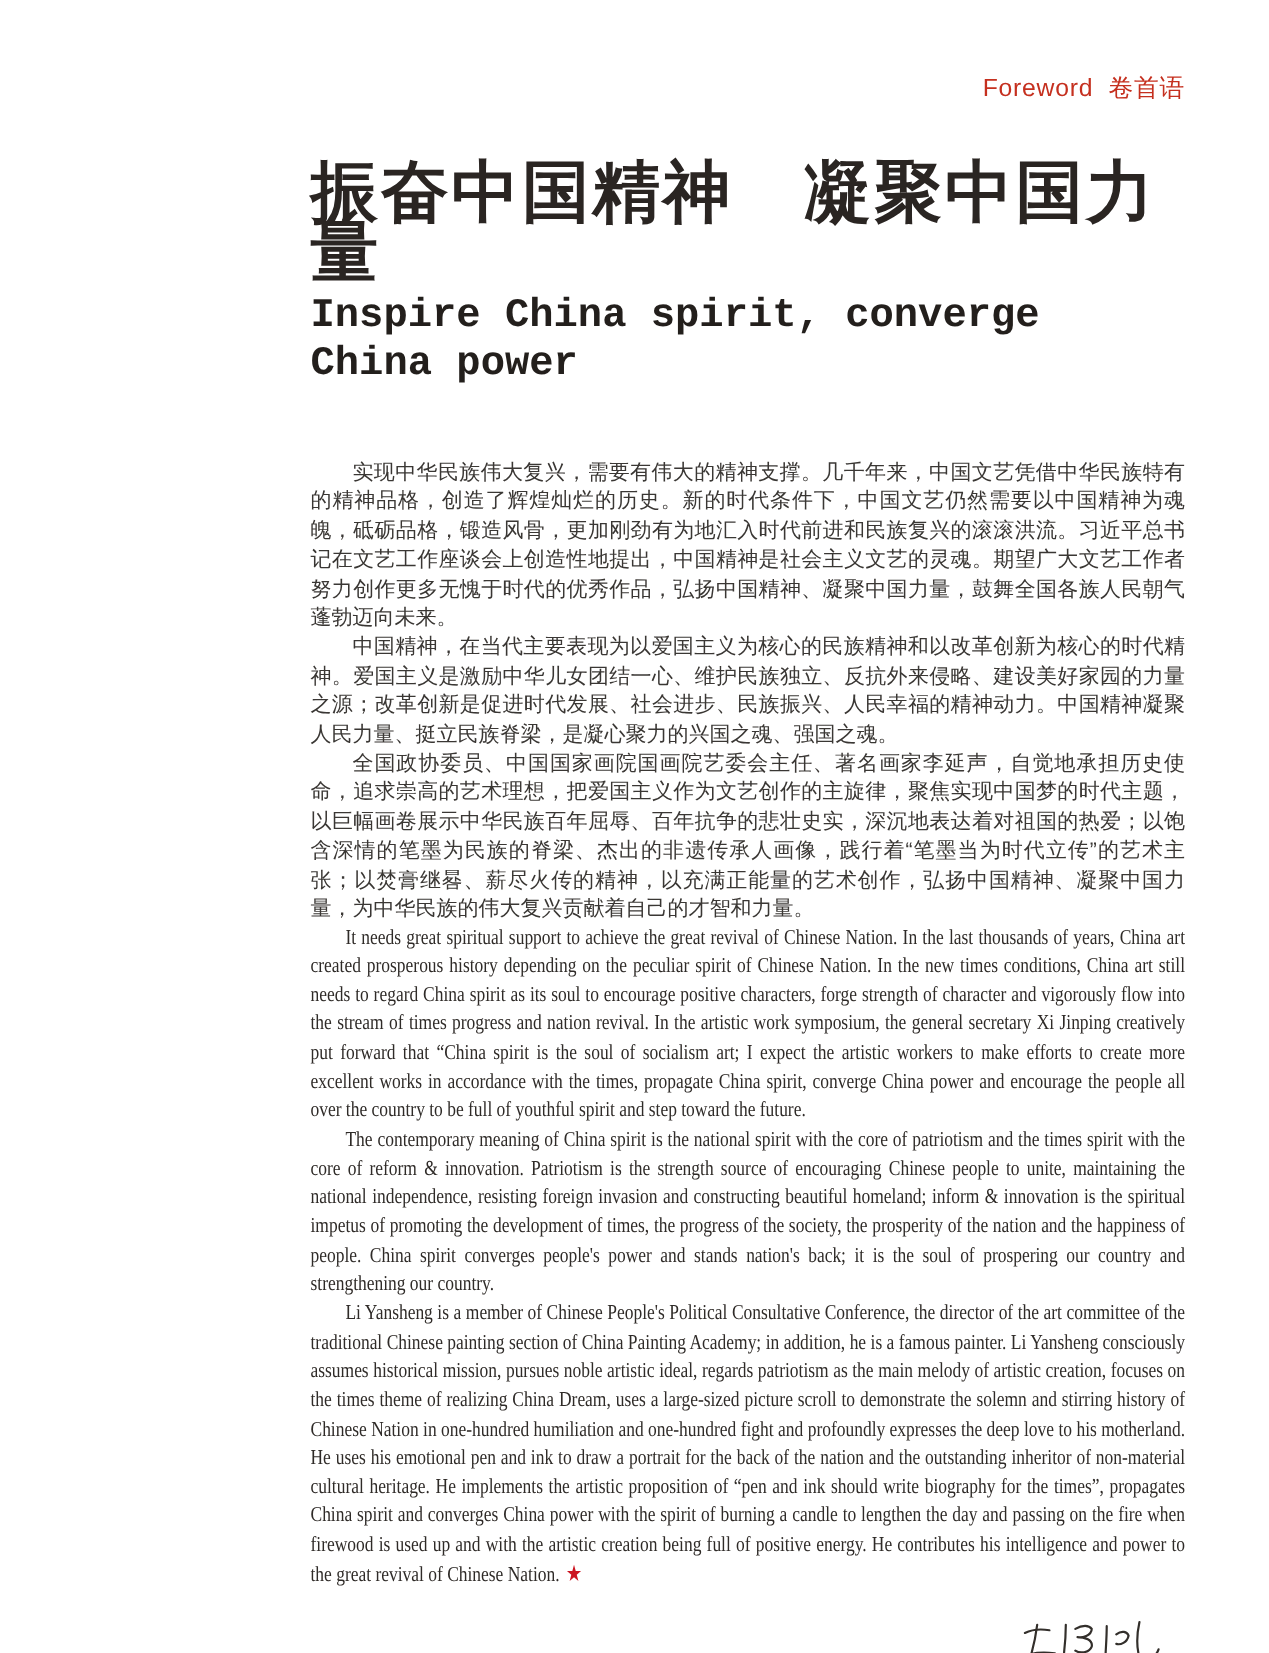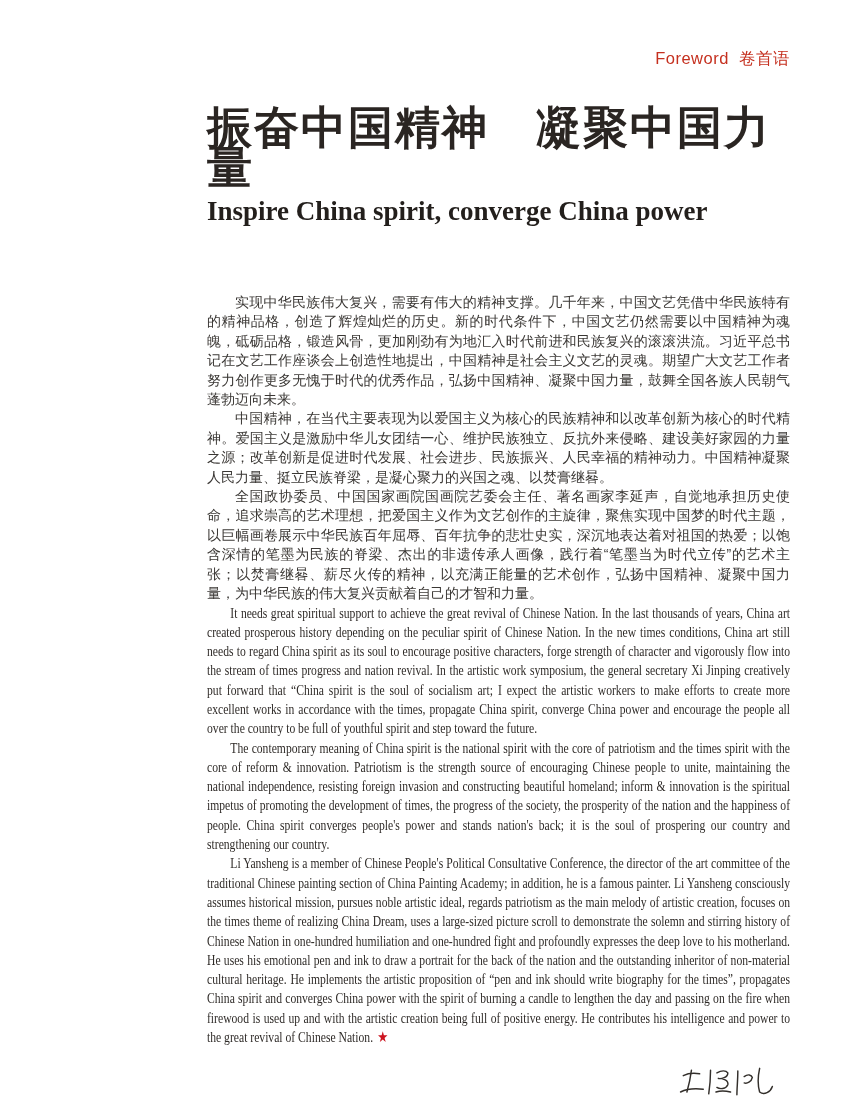--- a/index.html
+++ b/index.html
@@ -33,27 +33,27 @@
     margin-top: 108px;
     font-family: "Liberation Serif", serif;
     font-size: 45px;
     line-height: 40px;
     font-weight: 600;
     letter-spacing: 2px;
     color: #2a2522;
   }
   .title-en {
     margin-top: 7px;
-    font-family: Liberation Serif, serif;
+    font-family: Liberation Mono, monospace;
     font-size: 27px;
     line-height: 32px;
     font-weight: 700;
     color: #231f1c;
   }
-  .body-block { margin-top: 66px; }
+  .body-block { margin-top: 46px; }
   .para-zh {
     margin: 0;
     font-family: "Liberation Sans", sans-serif;
     font-size: 14px;
     line-height: 19.4px;
     text-align: justify;
     text-indent: 2em;
     color: #3a3734;
   }
   .en-wrap {
@@ -101,21 +101,21 @@
 
   <div class="content">
 
     <div class="title-zh">振奋中国精神　凝聚中国力量</div>
 
     <div class="title-en">Inspire China spirit, converge China power</div>
 
     <div class="body-block">
 
       <p class="para-zh">实现中华民族伟大复兴，需要有伟大的精神支撑。几千年来，中国文艺凭借中华民族特有的精神品格，创造了辉煌灿烂的历史。新的时代条件下，中国文艺仍然需要以中国精神为魂魄，砥砺品格，锻造风骨，更加刚劲有为地汇入时代前进和民族复兴的滚滚洪流。习近平总书记在文艺工作座谈会上创造性地提出，中国精神是社会主义文艺的灵魂。期望广大文艺工作者努力创作更多无愧于时代的优秀作品，弘扬中国精神、凝聚中国力量，鼓舞全国各族人民朝气蓬勃迈向未来。</p>
-      <p class="para-zh">中国精神，在当代主要表现为以爱国主义为核心的民族精神和以改革创新为核心的时代精神。爱国主义是激励中华儿女团结一心、维护民族独立、反抗外来侵略、建设美好家园的力量之源；改革创新是促进时代发展、社会进步、民族振兴、人民幸福的精神动力。中国精神凝聚人民力量、挺立民族脊梁，是凝心聚力的兴国之魂、以焚膏继晷。</p>
+      <p class="para-zh">中国精神，在当代主要表现为以爱国主义为核心的民族精神和以改革创新为核心的时代精神。爱国主义是激励中华儿女团结一心、维护民族独立、反抗外来侵略、建设美好家园的力量之源；改革创新是促进时代发展、社会进步、民族振兴、人民幸福的精神动力。中国精神凝聚人民力量、挺立民族脊梁，是凝心聚力的兴国之魂、强国之魂。</p>
       <p class="para-zh">全国政协委员、中国国家画院国画院艺委会主任、著名画家李延声，自觉地承担历史使命，追求崇高的艺术理想，把爱国主义作为文艺创作的主旋律，聚焦实现中国梦的时代主题，以巨幅画卷展示中华民族百年屈辱、百年抗争的悲壮史实，深沉地表达着对祖国的热爱；以饱含深情的笔墨为民族的脊梁、杰出的非遗传承人画像，践行着“笔墨当为时代立传”的艺术主张；以焚膏继晷、薪尽火传的精神，以充满正能量的艺术创作，弘扬中国精神、凝聚中国力量，为中华民族的伟大复兴贡献着自己的才智和力量。</p>
 
       <div class="en-wrap">
         <p class="para-en">It needs great spiritual support to achieve the great revival of Chinese Nation. In the last thousands of years, China art created prosperous history depending on the peculiar spirit of Chinese Nation. In the new times conditions, China art still needs to regard China spirit as its soul to encourage positive characters, forge strength of character and vigorously flow into the stream of times progress and nation revival. In the artistic work symposium, the general secretary Xi Jinping creatively put forward that “China spirit is the soul of socialism art; I expect the artistic workers to make efforts to create more excellent works in accordance with the times, propagate China spirit, converge China power and encourage the people all over the country to be full of youthful spirit and step toward the future.</p>
         <p class="para-en">The contemporary meaning of China spirit is the national spirit with the core of patriotism and the times spirit with the core of reform &amp; innovation. Patriotism is the strength source of encouraging Chinese people to unite, maintaining the national independence, resisting foreign invasion and constructing beautiful homeland; inform &amp; innovation is the spiritual impetus of promoting the development of times, the progress of the society, the prosperity of the nation and the happiness of people. China spirit converges people's power and stands nation's back; it is the soul of prospering our country and strengthening our country.</p>
         <p class="para-en"><span>Li Yansheng is a member of Chinese People's Political Consultative Conference, the director of the art committee of the traditional Chinese painting section of China Painting Academy; in addition, he is a famous painter. Li Yansheng consciously assumes historical mission, pursues noble artistic ideal, regards patriotism as the main melody of artistic creation, focuses on the times theme of realizing China Dream, uses a large-sized picture scroll to demonstrate the solemn and stirring history of Chinese Nation in one-hundred humiliation and one-hundred fight and profoundly expresses the deep love to his motherland. He uses his emotional pen and ink to draw a portrait for the back of the nation and the outstanding inheritor of non-material cultural heritage. He implements the artistic proposition of “pen and ink should write biography for the times”, propagates China spirit and converges China power with the spirit of burning a candle to lengthen the day and passing on the fire when firewood is used up and with the artistic creation being full of positive energy. He contributes his intelligence and power to the great revival of Chinese Nation.</span><span class="end-star">★</span></p>
       </div>
 
     </div>
 

